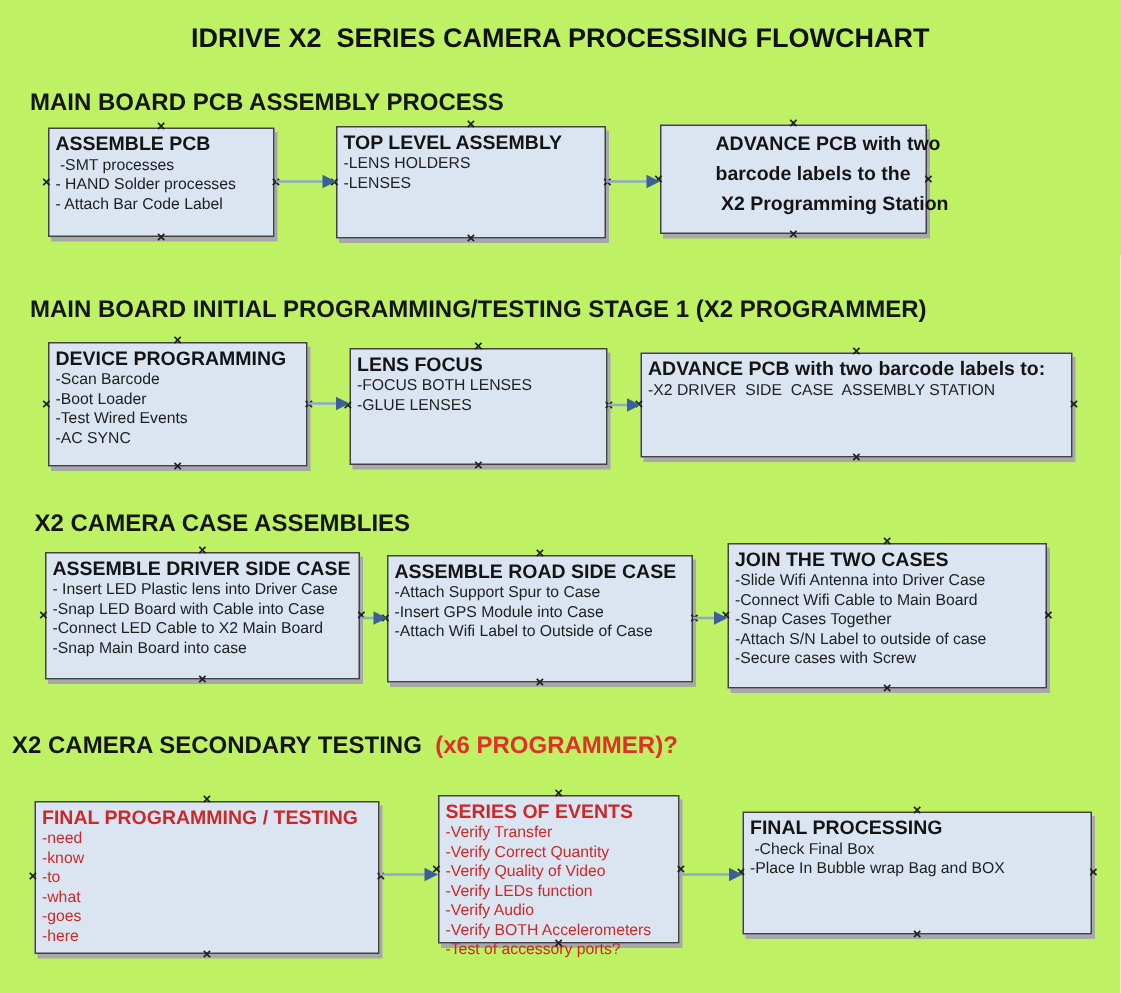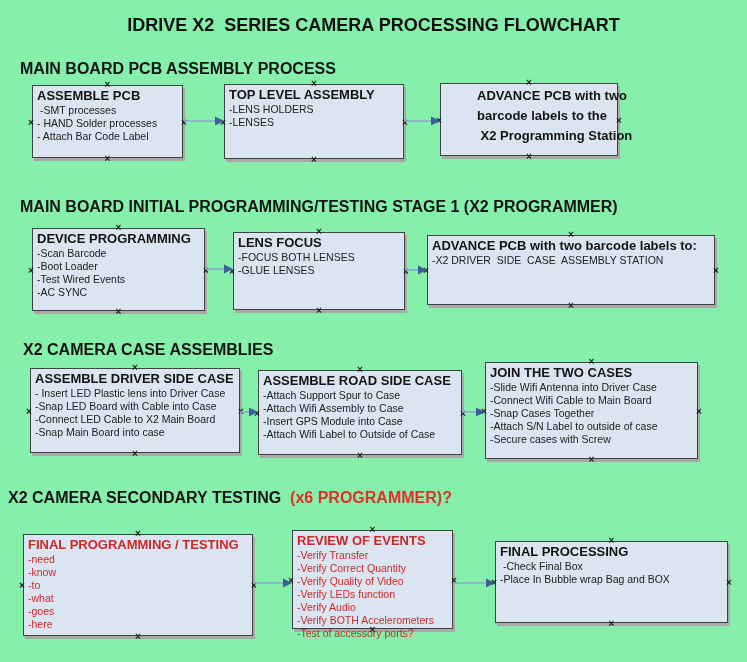--- a/index.html
+++ b/index.html
@@ -1,17 +1,17 @@
 <!DOCTYPE html>
 <html><head>
 <meta charset="utf-8">
 <style>
   html,body{margin:0;padding:0;background:#fff;}
   #canvas{
-    position:relative;width:747px;height:662px;background:#86efac;
+    position:relative;width:747px;height:662px;background:#bef264;
     font-family:"Liberation Sans",sans-serif;overflow:hidden;
   }
   .page-title{
     position:absolute;top:15px;left:0;right:0;text-align:center;
     font-size:18px;font-weight:bold;color:#111;white-space:pre;
   }
   .section-heading{
     position:absolute;font-size:16px;font-weight:bold;color:#151515;white-space:pre;
   }
   .section-heading .red-part{color:#e03028;}
@@ -129,21 +129,20 @@
       <div class="box-item">-Connect LED Cable to X2 Main Board</div>
       <div class="box-item">-Snap Main Board into case</div>
       <span class="handle h-t">×</span>
       <span class="handle h-b">×</span>
       <span class="handle h-l">×</span>
       <span class="handle h-r">×</span>
     </div>
     <div class="flowbox" style="left: 258px; top: 370px; width: 204px; height: 85px;">
       <div class="box-title">ASSEMBLE ROAD SIDE CASE</div>
       <div class="box-item">-Attach Support Spur to Case</div>
-      <div class="box-item">-Attach Wifi Assembly to Case</div>
       <div class="box-item">-Insert GPS Module into Case</div>
       <div class="box-item">-Attach Wifi Label to Outside of Case</div>
       <span class="handle h-t">×</span>
       <span class="handle h-b">×</span>
       <span class="handle h-l">×</span>
       <span class="handle h-r">×</span>
     </div>
     <div class="flowbox" style="left: 485px; top: 362px; width: 213px; height: 97px;">
       <div class="box-title">JOIN THE TWO CASES</div>
       <div class="box-item">-Slide Wifi Antenna into Driver Case</div>
@@ -176,21 +175,21 @@
       <div class="box-item">-to</div>
       <div class="box-item">-what</div>
       <div class="box-item">-goes</div>
       <div class="box-item">-here</div>
       <span class="handle h-t">×</span>
       <span class="handle h-b">×</span>
       <span class="handle h-l">×</span>
       <span class="handle h-r">×</span>
     </div>
     <div class="flowbox red-box" style="left: 292px; top: 530px; width: 161px; height: 99px;">
-      <div class="box-title">REVIEW OF EVENTS</div>
+      <div class="box-title">SERIES OF EVENTS</div>
       <div class="box-item">-Verify Transfer</div>
       <div class="box-item">-Verify Correct Quantity</div>
       <div class="box-item">-Verify Quality of Video</div>
       <div class="box-item">-Verify LEDs function</div>
       <div class="box-item">-Verify Audio</div>
       <div class="box-item">-Verify BOTH Accelerometers</div>
       <div class="box-item">-Test of accessory ports?</div>
       <span class="handle h-t">×</span>
       <span class="handle h-b">×</span>
       <span class="handle h-l">×</span>

